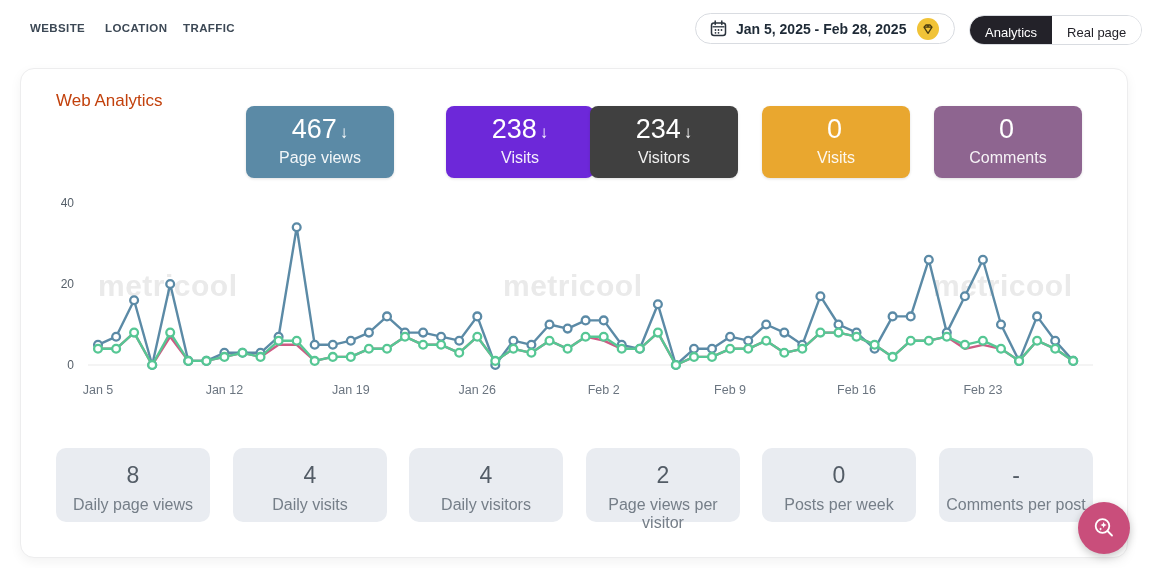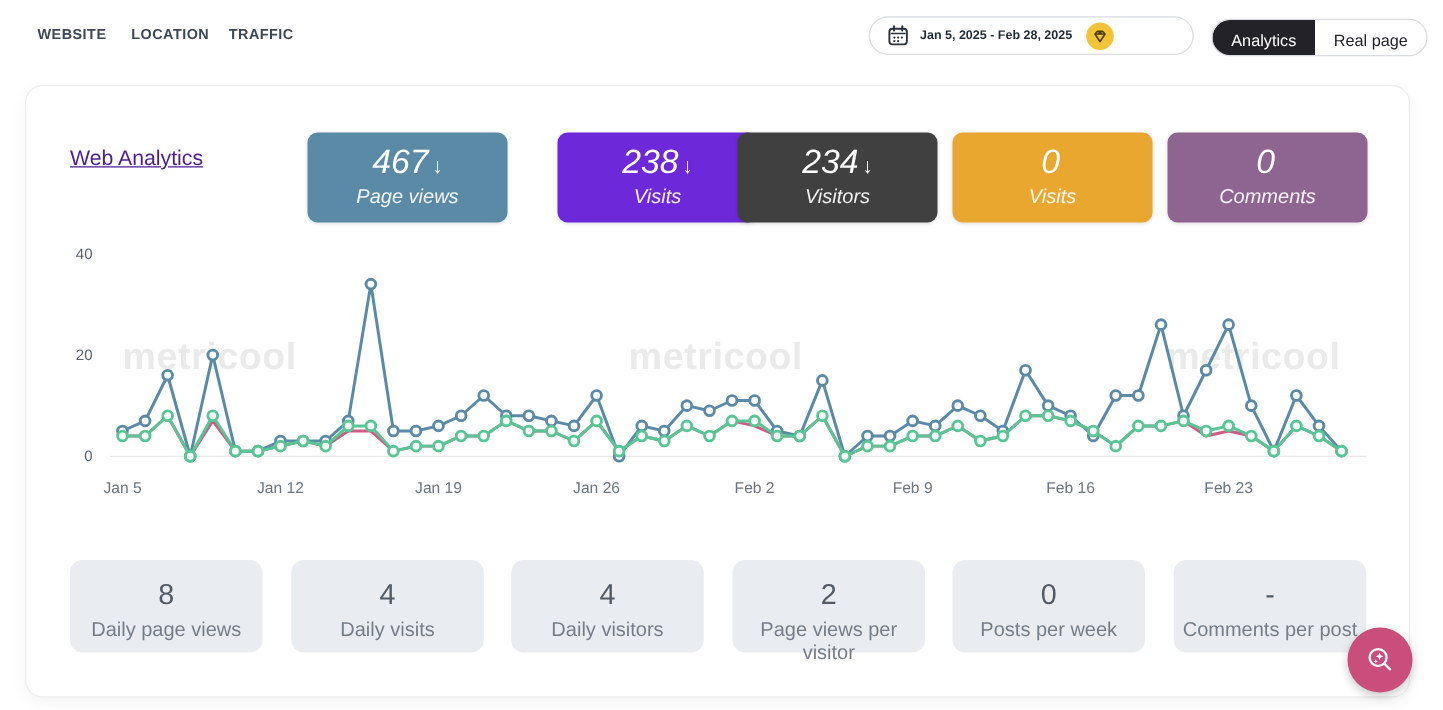--- a/index.html
+++ b/index.html
@@ -9,39 +9,39 @@
   
   .nav-tab { position:absolute; top:22px; font-size:11.5px; font-weight:700; letter-spacing:.4px;
              color:#3c4855; cursor:pointer; }
   .tab-website { left:30px; } .tab-location { left:105px; } .tab-traffic { left:183px; }
 
   
   .date-pill { position:absolute; left:695px; top:13px; width:260px; height:31px; box-sizing:border-box;
                border:1px solid #d9dce1; border-radius:17px; background:#fff; display:flex;
                align-items:center; padding:0 5px 0 14px; gap:9px; cursor:pointer; }
   .date-pill .cal { width:17px; height:17px; flex:0 0 auto; }
-  .date-pill .date-label { font-size:10px; font-weight:700; color:#1e2a36; white-space:nowrap; }
+  .date-pill .date-label { font-size:14px; font-weight:700; color:#1e2a36; white-space:nowrap; }
   .gem-badge { width:22px; height:22px; border-radius:50%; display:flex; align-items:center;
                justify-content:center; flex:0 0 auto; margin-left:2px; }
 
   
   .view-toggle { position:absolute; left:969px; top:15px; height:28px; display:flex; border-radius:15px;
                  border:1px solid #d9dce1; overflow:hidden; background:#fff; }
   .view-toggle .seg { display:flex; align-items:center; padding:16px 15px; font-size:13px; cursor:pointer; }
   .seg-active { color:#fff; font-weight:500; border-radius:14px 0 0 14px; }
   .seg-inactive { color:#232229; font-weight:500; background:#fff; }
 
   
   .panel { position:absolute; left:20px; top:68px; width:1106px; height:488px; background:#fff;
            border:1px solid #ededee; border-radius:14px; box-shadow:0 4px 12px rgba(0,0,0,.05); }
-  .panel-title { position:absolute; left:35px; top:48px; font-size:17px; color:#4c1d95;text-decoration:underline; }
-
-  
-  .stat-card { position:absolute; top:37px; width:160px; height:72px; border-radius:8px; color:#fff;
-               text-align:center; cursor:pointer; box-shadow:0 1px 3px rgba(0,0,0,.12);font-style:italic; }
+  .panel-title { position:absolute; left:35px; top:22px; font-size:17px; color:#c2410c; }
+
+  
+  .stat-card { position:absolute; top:37px; width:148px; height:72px; border-radius:8px; color:#fff;
+               text-align:center; cursor:pointer; box-shadow:0 1px 3px rgba(0,0,0,.12); }
   .stat-card .val { margin-top:8px; font-size:27px; line-height:30px; font-weight:500; }
   .stat-card .val .arrow { font-size:17px; font-weight:400; margin-left:3px; }
   .stat-card .lbl { font-size:16px; opacity:.92; margin-top:1px; }
   .sc0 { left:225px; } .sc1 { left:397px; } .sc2 { left:569px; } .sc3 { left:741px; } .sc4 { left:913px; }
 
   
   .chart-wrap { position:absolute; left:22px; top:122px; width:1070px; height:215px; }
   .watermark { position:absolute; top:78px; font-size:30px; font-weight:700; letter-spacing:.5px;
                color:#eaeaea; pointer-events:none; user-select:none; }
   .wm1 { left:55px; } .wm2 { left:460px; } .wm3 { left:890px; }

